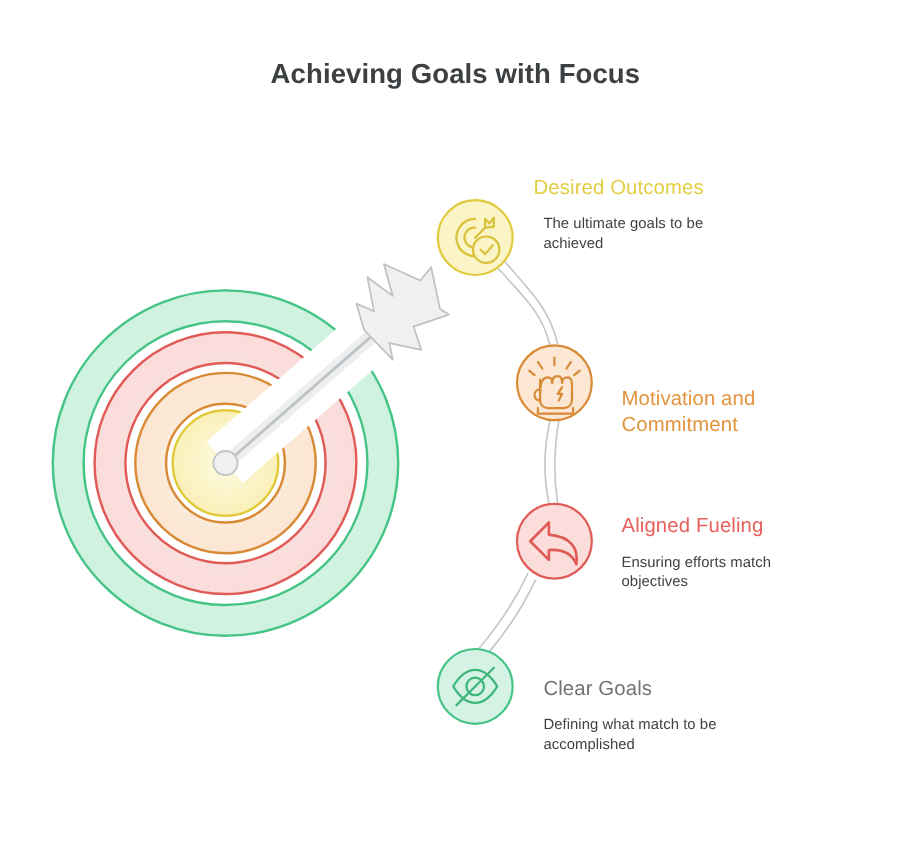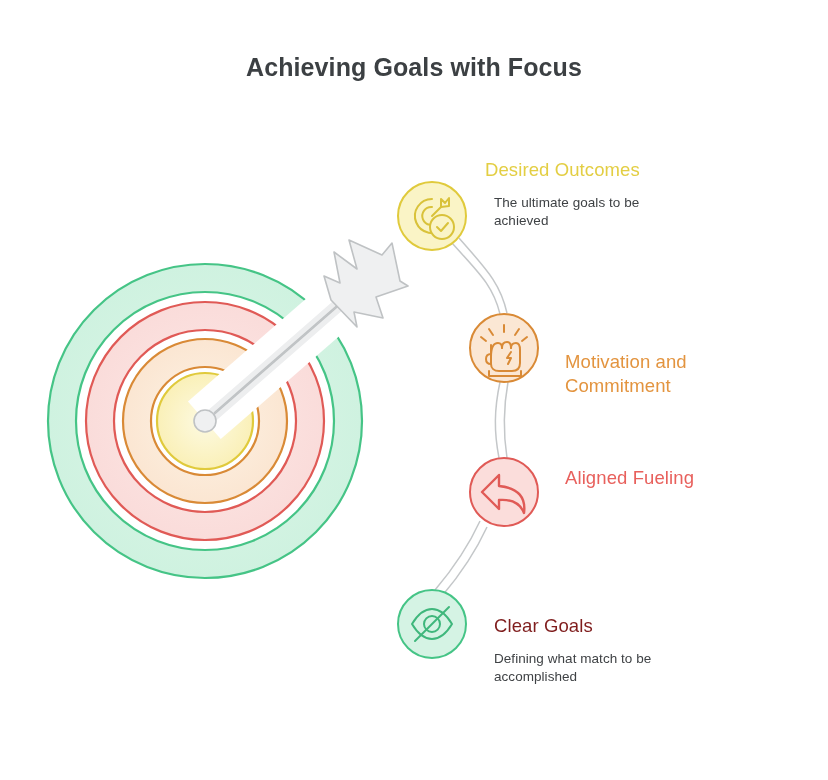--- a/index.html
+++ b/index.html
@@ -51,21 +51,21 @@
   
   #t1 { left: 485px; top: 158px; color: #E3CE43; }
   #d1 { left: 494px; top: 194px; width: 190px; }
   
   #t2 { left: 565px; top: 306px; color: #E3943F; width: 180px; margin-top: 44px; }
   #d2 { left: 565px; top: 369px; width: 210px; }
   
   #t3 { left: 565px; top: 466px; color: #E8605C; }
   #d3 { left: 565px; top: 502px; width: 190px; }
   
-  #t4 { left: 494px; top: 614px; color: #7f1d1d; }
+  #t4 { left: 494px; top: 614px; color: #737373; }
   #d4 { left: 494px; top: 650px; width: 190px; }
 </style>
 </head>
 <body>
 
 <div id="canvas">
 
   <div id="page-title">Achieving Goals with Focus</div>
 
   <svg id="art" viewBox="0 0 828 780" width="828" height="780" xmlns="http://www.w3.org/2000/svg">
@@ -205,17 +205,18 @@
     </g>
 
   </svg>
 
   <div class="step-title" id="t1">Desired Outcomes</div>
   <div class="step-desc" id="d1">The ultimate goals to be achieved</div>
 
   <div class="step-title" id="t2">Motivation and Commitment</div>
 
   <div class="step-title" id="t3">Aligned Fueling</div>
+  <div class="step-desc" id="d3">Ensuring efforts match objectives</div>
 
   <div class="step-title" id="t4">Clear Goals</div>
   <div class="step-desc" id="d4">Defining what match to be accomplished</div>
 
 </div>
 
 </body></html>

